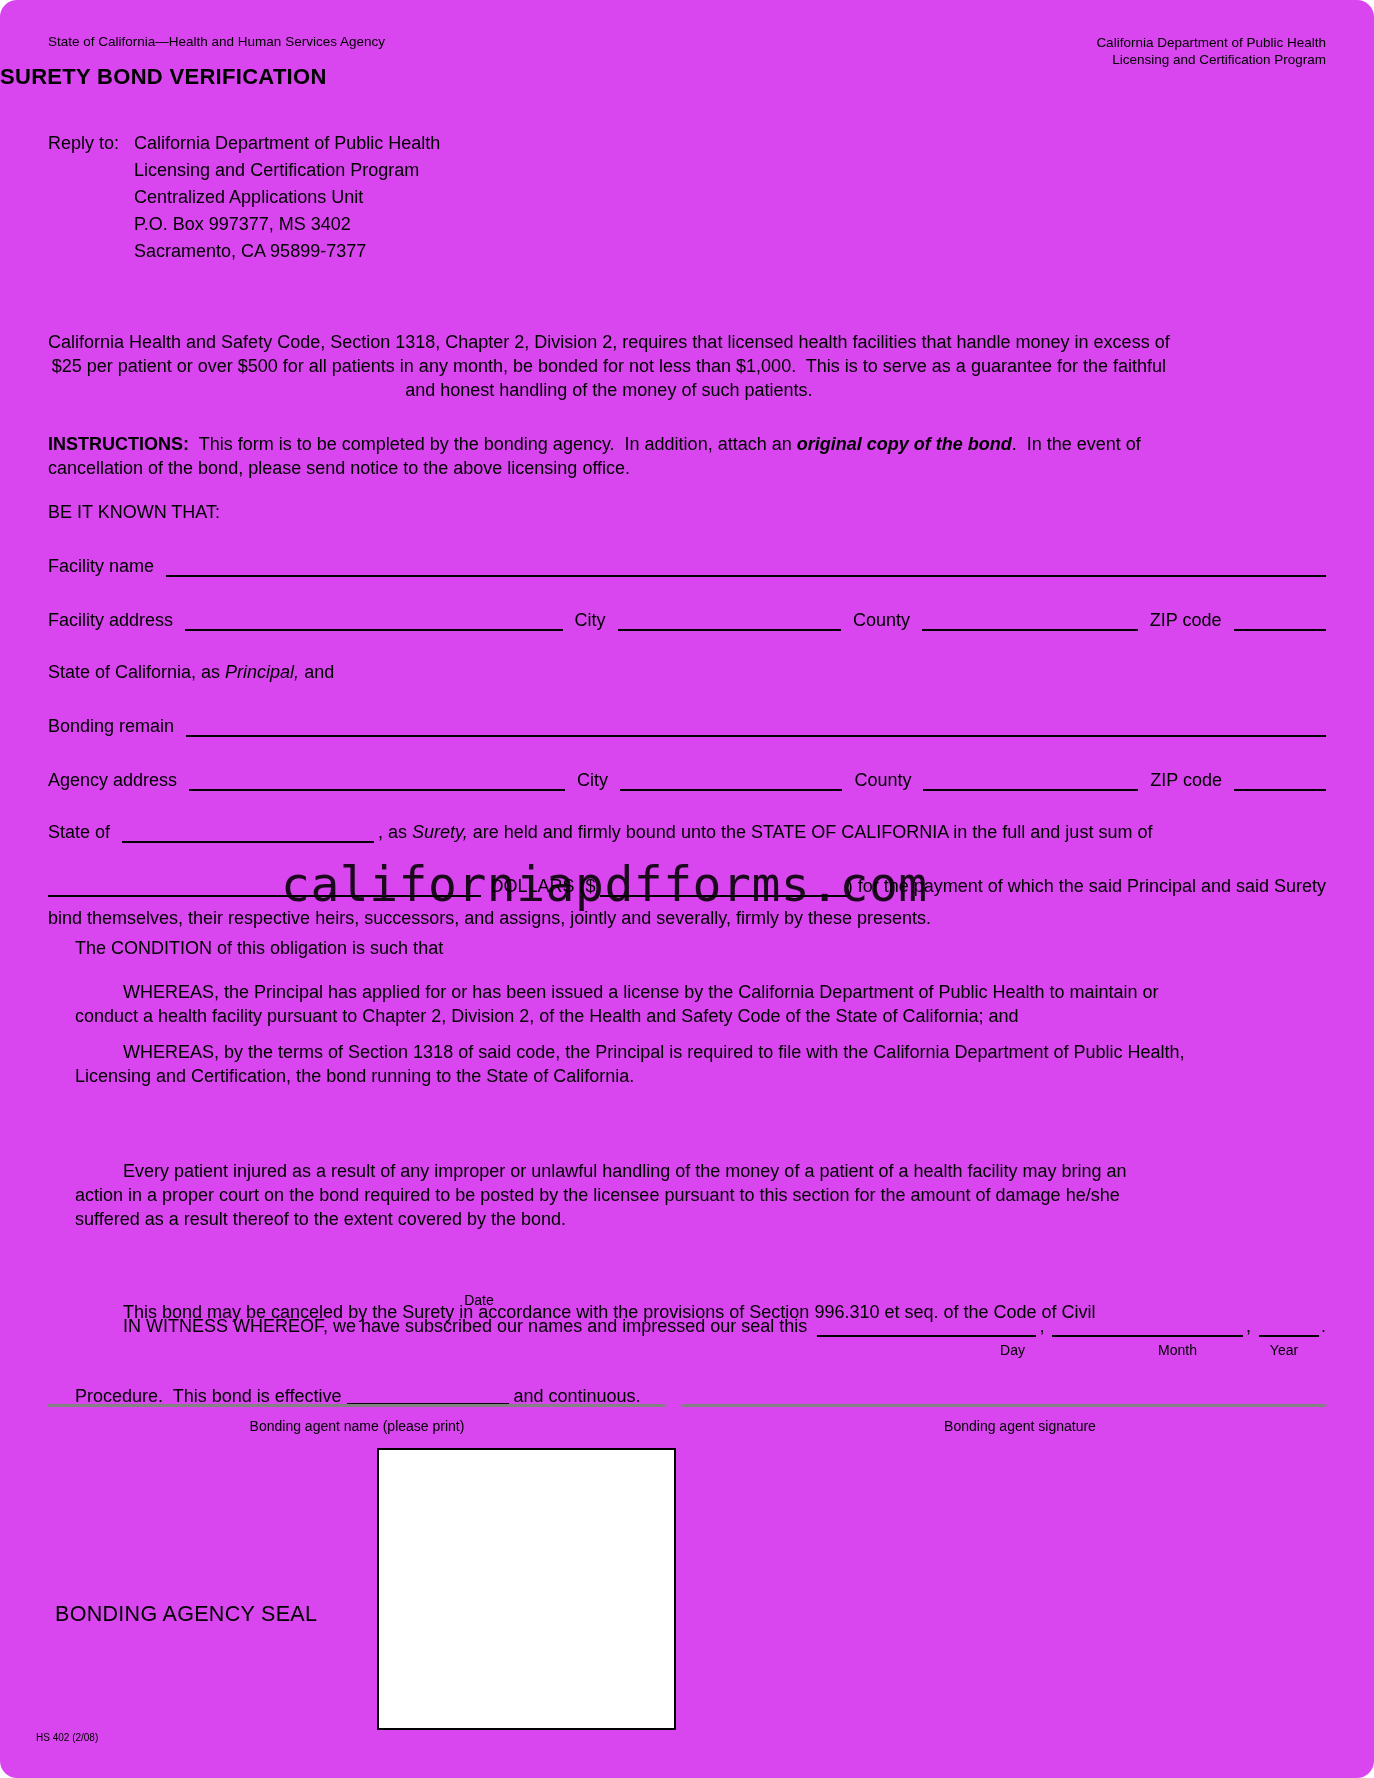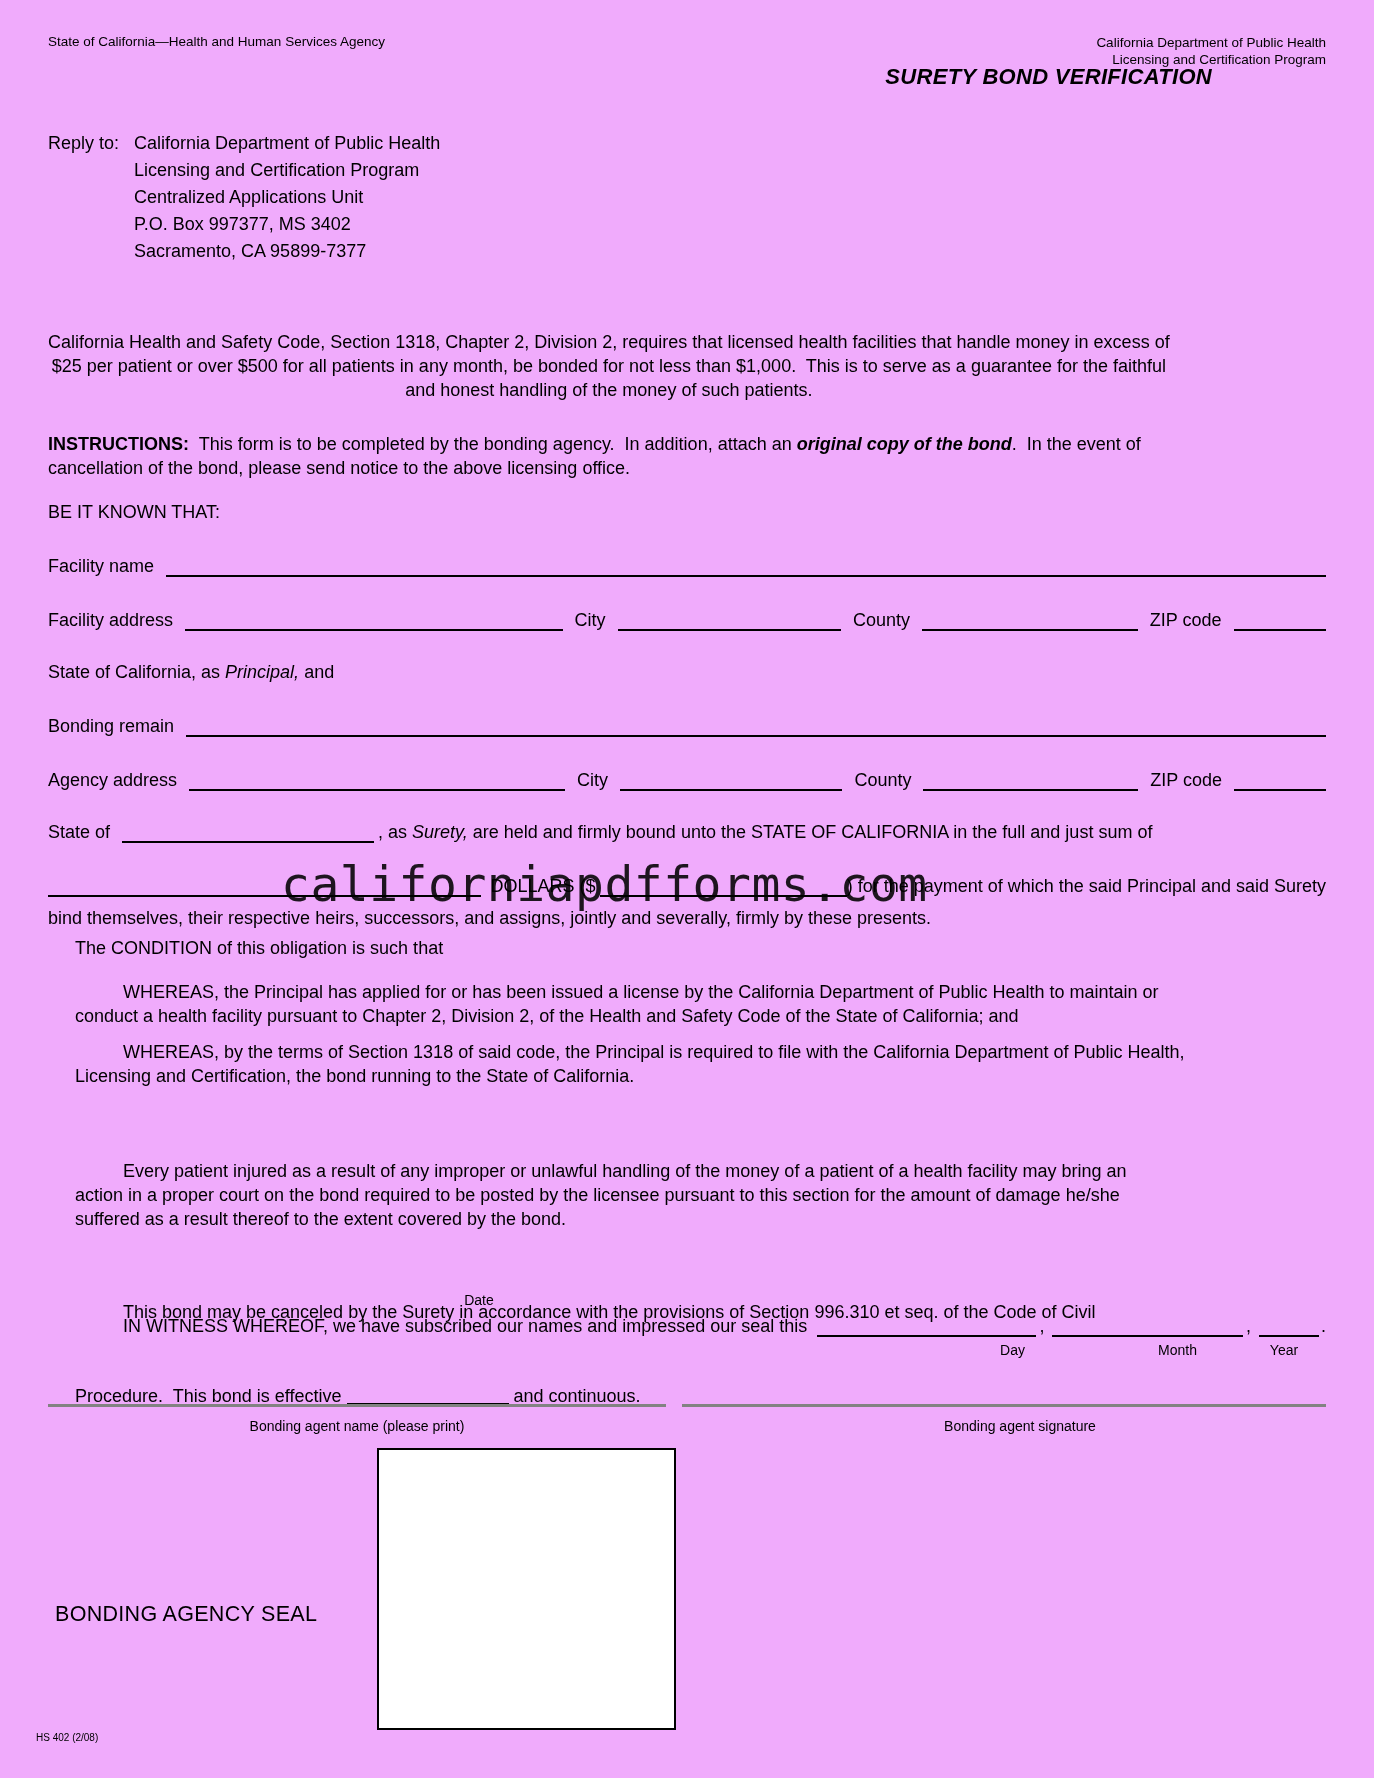--- a/index.html
+++ b/index.html
@@ -1,29 +1,29 @@
 <!DOCTYPE html>
 <html><head>
 <meta charset="utf-8">
 <style>
   html,body{margin:0;padding:0;background:#fff;}
-  .page{position:relative;width:1374px;height:1778px;background:#f0abfc;color:#000;
-        font-family:"Liberation Sans",sans-serif;font-size:18px;overflow:hidden;}
+  .page{position:relative;width:1374px;height:1778px;background:#d946ef;color:#000;
+        font-family:"Liberation Sans",sans-serif;font-size:18px;overflow:hidden;border-radius:17px;}
   .abs{position:absolute;}
   .pre{white-space:pre;margin-top:8px;}
   .b{font-weight:bold;}
   .it{font-style:italic;}
   .bi{font-weight:bold;font-style:italic;}
 
   .hdr{font-size:13.5px;top:34px;}
   .hdr-left{left:48px;}
   .hdr-right{right:48px;text-align:right;line-height:17px;}
 
   .title{top:64px;left:0;width:1374px;box-sizing:border-box;padding-right:162px;
-         text-align:right;font-size:22px;font-weight:bold;letter-spacing:.3px;font-style:italic;}
+         text-align:left;font-size:22px;font-weight:bold;letter-spacing:.3px;}
 
   .reply{top:130px;left:48px;display:flex;line-height:27px;}
   .reply-label{margin-right:15px;}
 
   .para{left:48px;line-height:24px;white-space:pre;}
   .p-intro{top:330px;text-align:center;}
   .p-instr{top:432px;}
   .beknown{top:502px;left:48px;}
 
   .frow{position:absolute;left:48px;right:48px;display:flex;align-items:flex-end;}

